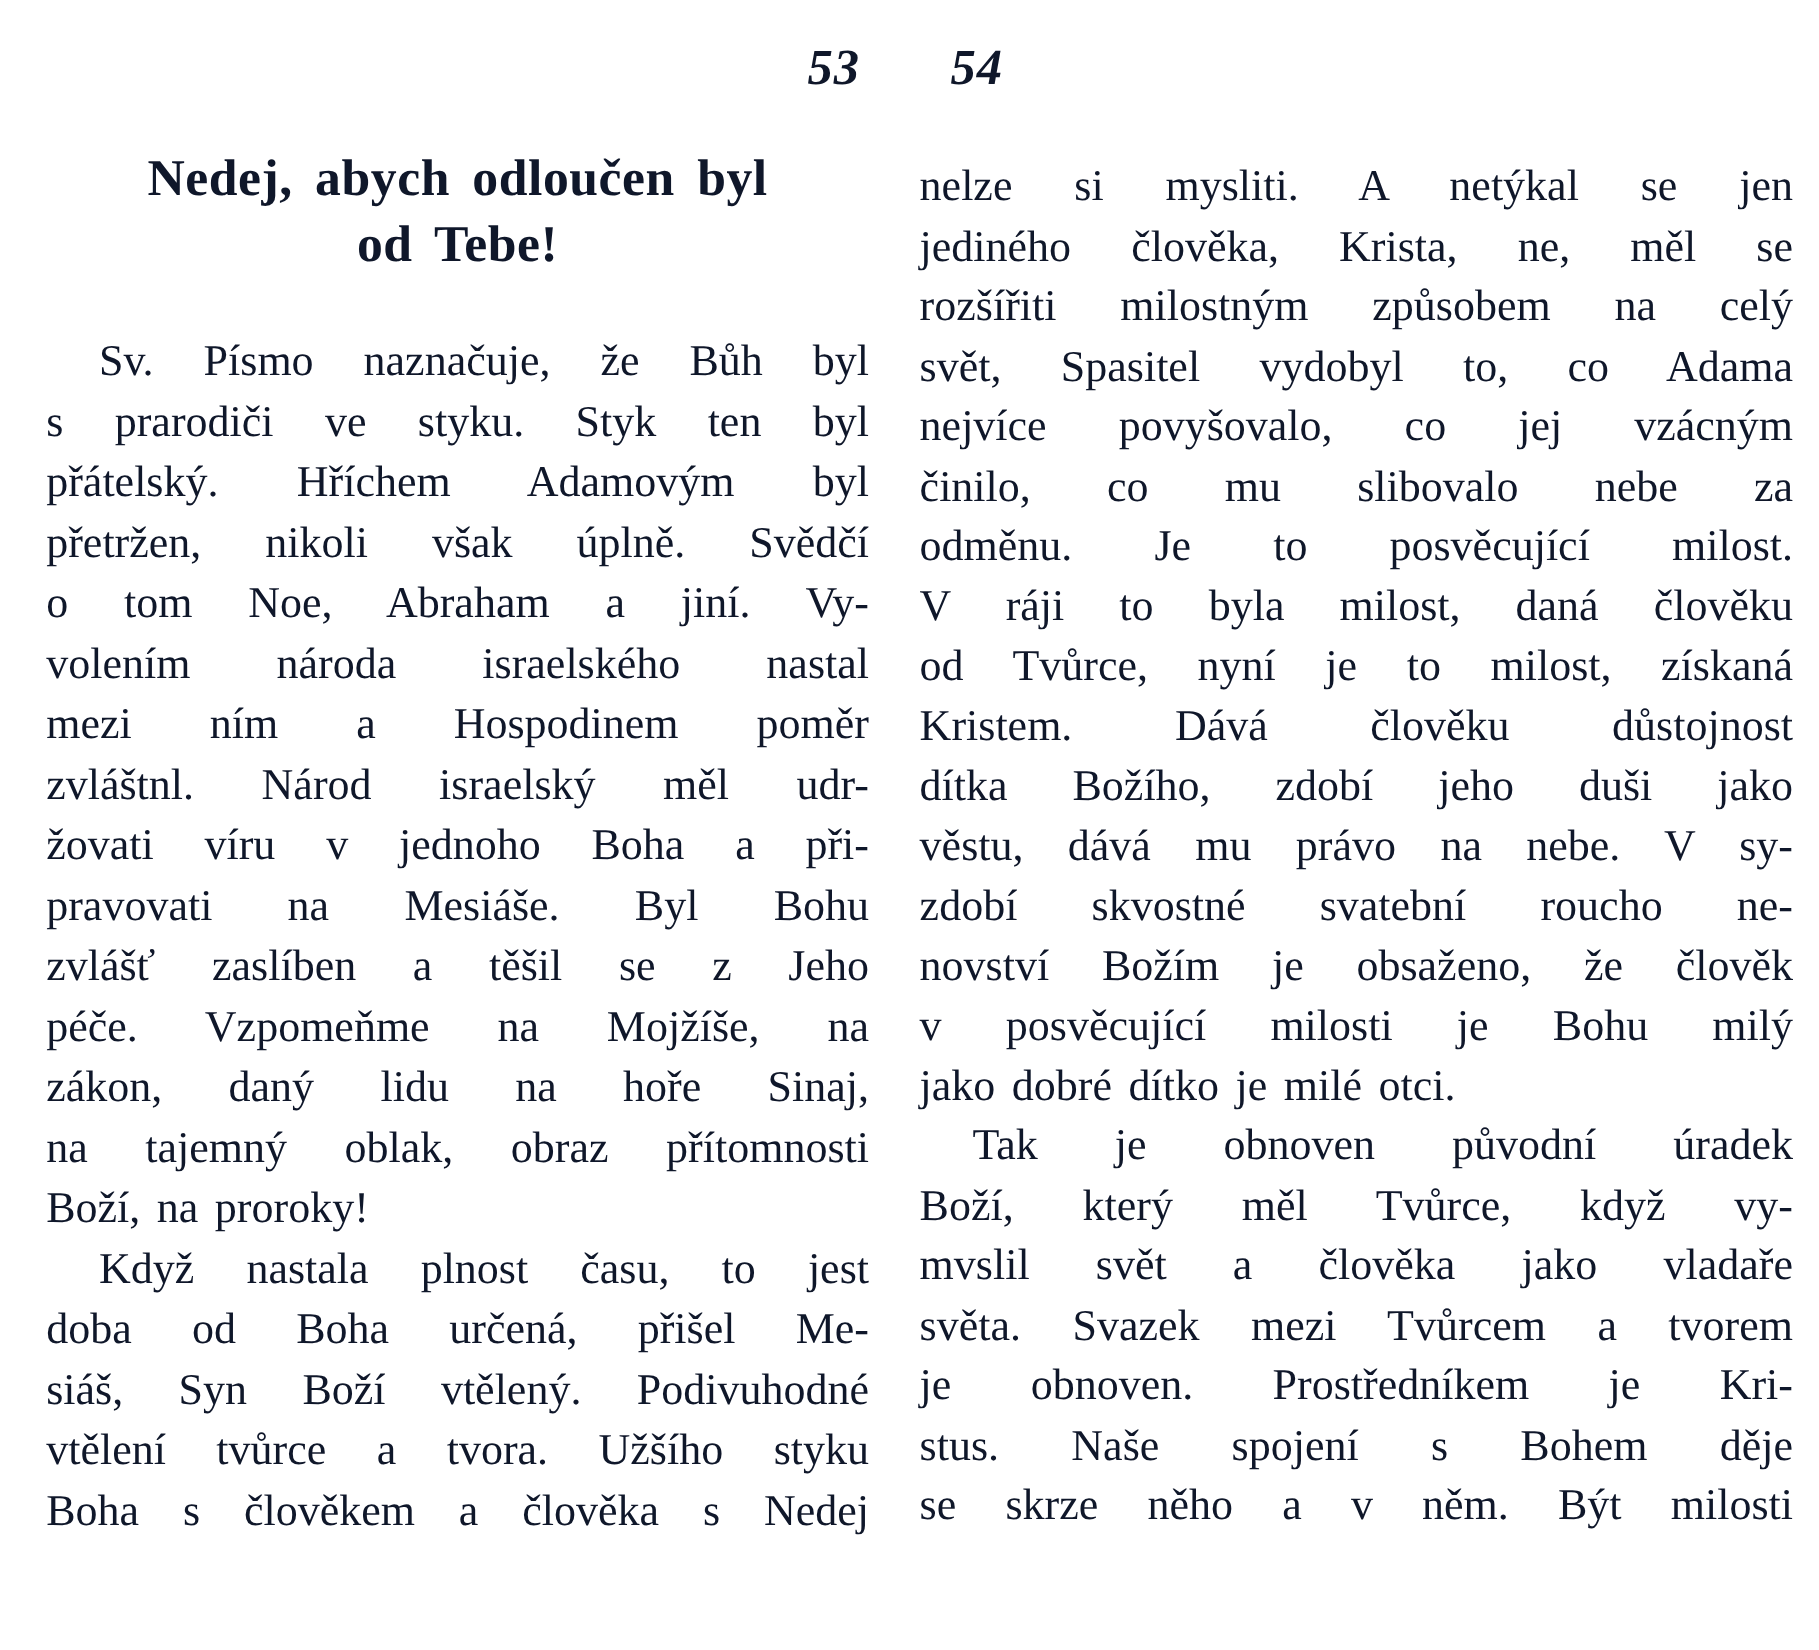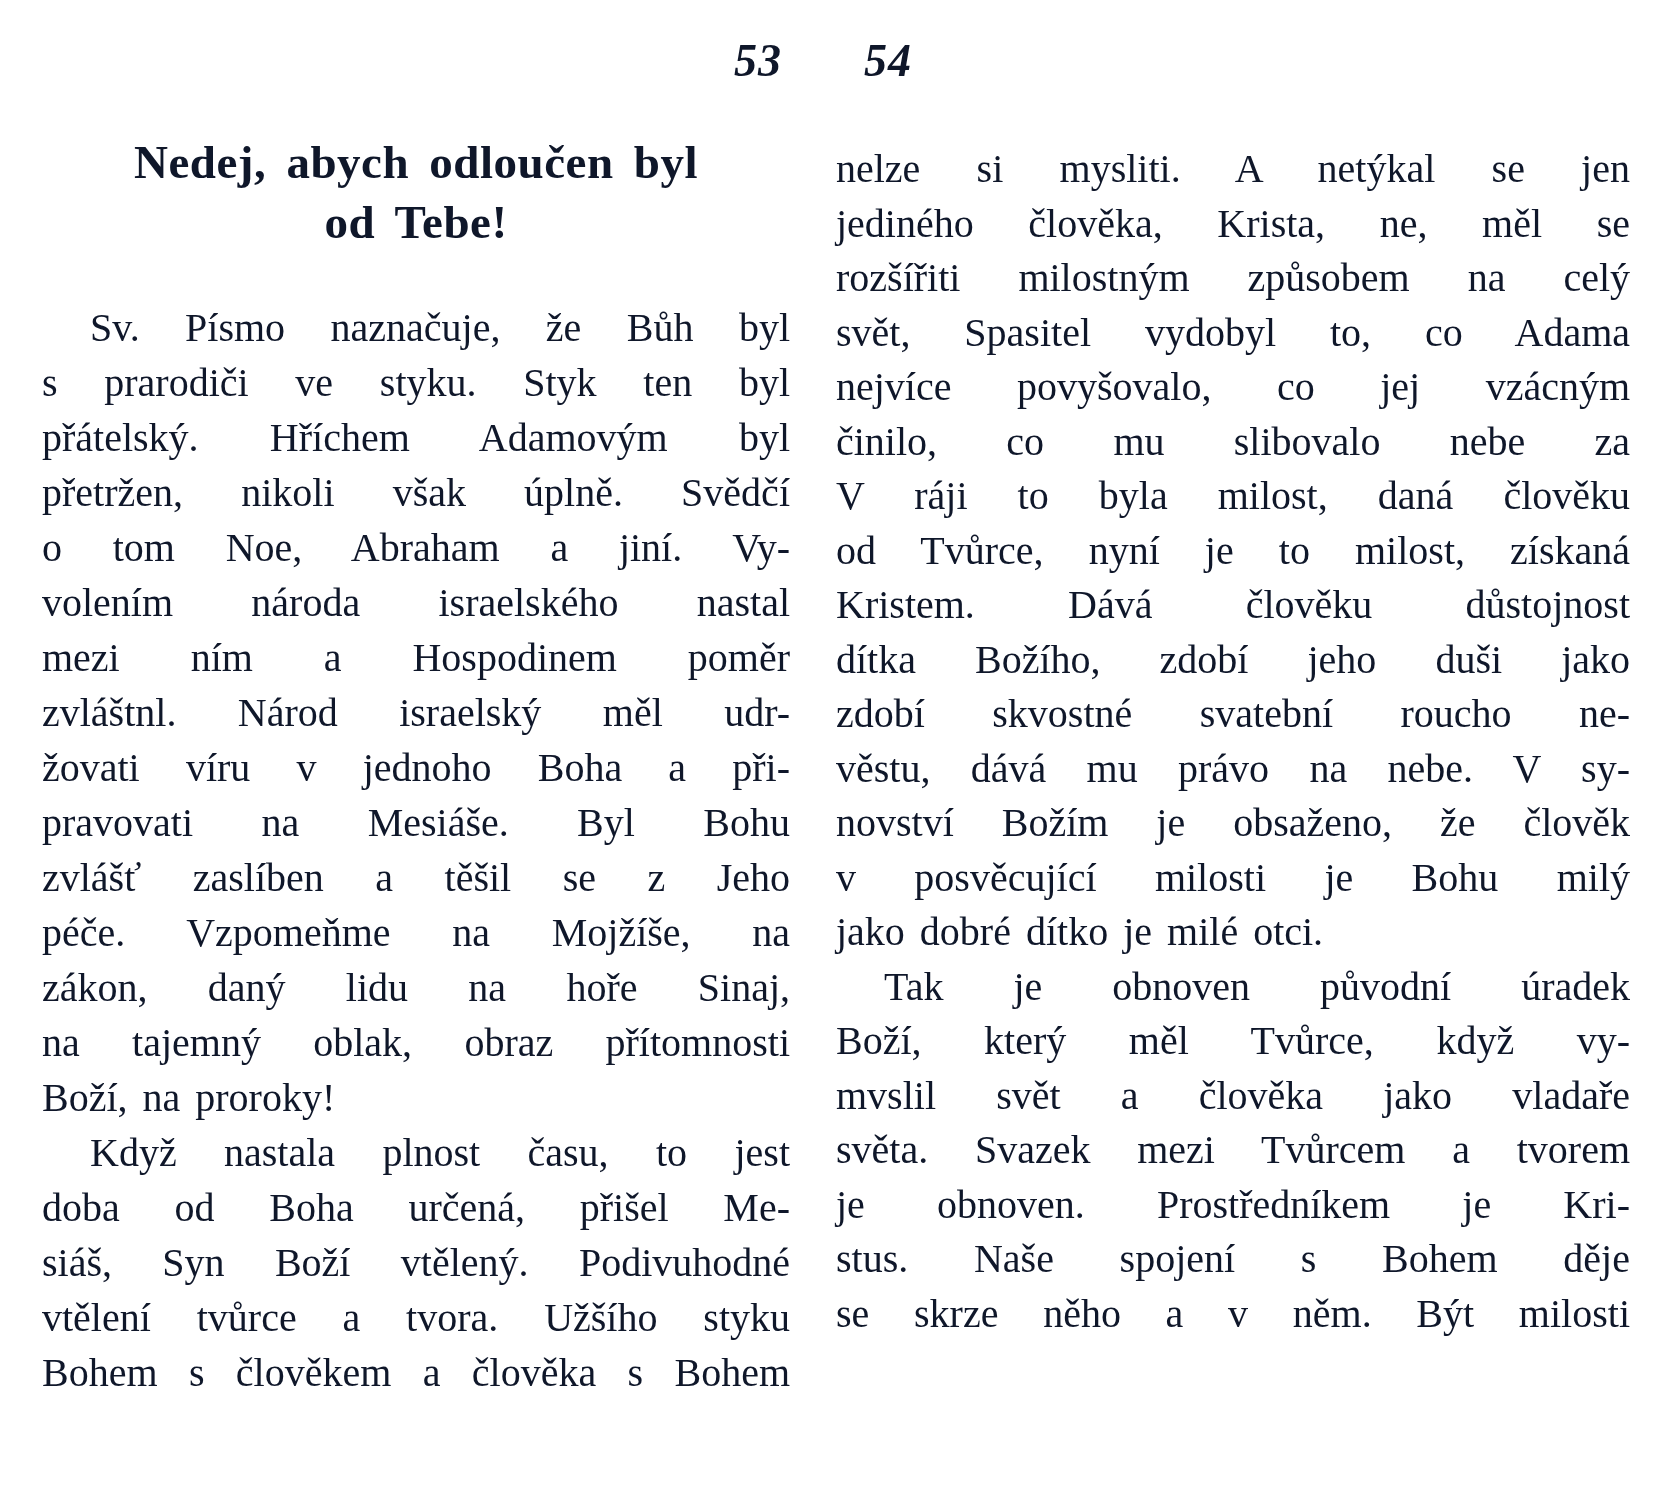--- a/index.html
+++ b/index.html
@@ -86,38 +86,39 @@
         <div class="line">pravovati na Mesiáše.  Byl Bohu</div>
         <div class="line">zvlášť zaslíben a těšil se z Jeho</div>
         <div class="line">péče.  Vzpomeňme na Mojžíše, na</div>
         <div class="line">zákon, daný lidu na hoře Sinaj,</div>
         <div class="line">na tajemný oblak, obraz přítomnosti</div>
         <div class="line para-end">Boží, na proroky!</div>
         <div class="line indent">Když nastala plnost času, to jest</div>
         <div class="line">doba od Boha určená, přišel Me-</div>
         <div class="line">siáš, Syn Boží vtělený. Podivuhodné</div>
         <div class="line">vtělení tvůrce a tvora. Užšího styku</div>
-        <div class="line">Bohem s člověkem a člověka s Bohem</div>
+        <div class="line">Boha s člověkem a člověka s Nedej</div>
       </div>
   </div>
 
   <div class="column column-right">
     <div class="body-text" id="body-1">
         <div class="line">nelze si mysliti.  A netýkal se jen</div>
         <div class="line">jediného člověka, Krista, ne, měl se</div>
         <div class="line">rozšířiti milostným způsobem na celý</div>
         <div class="line">svět, Spasitel vydobyl to, co Adama</div>
         <div class="line">nejvíce povyšovalo, co jej vzácným</div>
         <div class="line">činilo, co mu slibovalo nebe za</div>
+        <div class="line">odměnu.  Je to posvěcující milost.</div>
         <div class="line">V ráji to byla milost, daná člověku</div>
         <div class="line">od Tvůrce, nyní je to milost, získaná</div>
         <div class="line">Kristem.  Dává člověku důstojnost</div>
         <div class="line">dítka Božího, zdobí jeho duši jako</div>
+        <div class="line">věstu, dává mu právo na nebe. V sy-</div>
         <div class="line">zdobí skvostné svatební roucho ne-</div>
-        <div class="line">věstu, dává mu právo na nebe. V sy-</div>
         <div class="line">novství Božím je obsaženo, že člověk</div>
         <div class="line">v posvěcující milosti je Bohu milý</div>
         <div class="line para-end">jako dobré dítko je milé otci.</div>
         <div class="line indent">Tak je obnoven původní úradek</div>
         <div class="line">Boží, který měl Tvůrce, když vy-</div>
         <div class="line">mvslil svět a člověka jako vladaře</div>
         <div class="line">světa. Svazek mezi Tvůrcem a tvorem</div>
         <div class="line">je obnoven.  Prostředníkem je Kri-</div>
         <div class="line">stus.  Naše spojení s Bohem děje</div>
         <div class="line">se skrze něho a v něm.  Být milosti</div>

